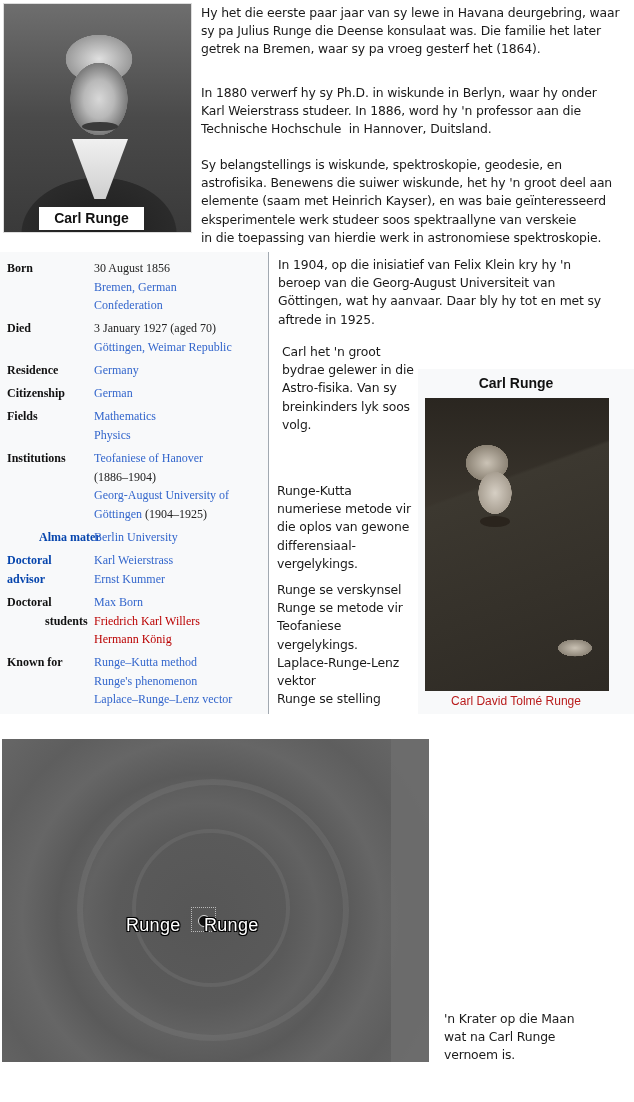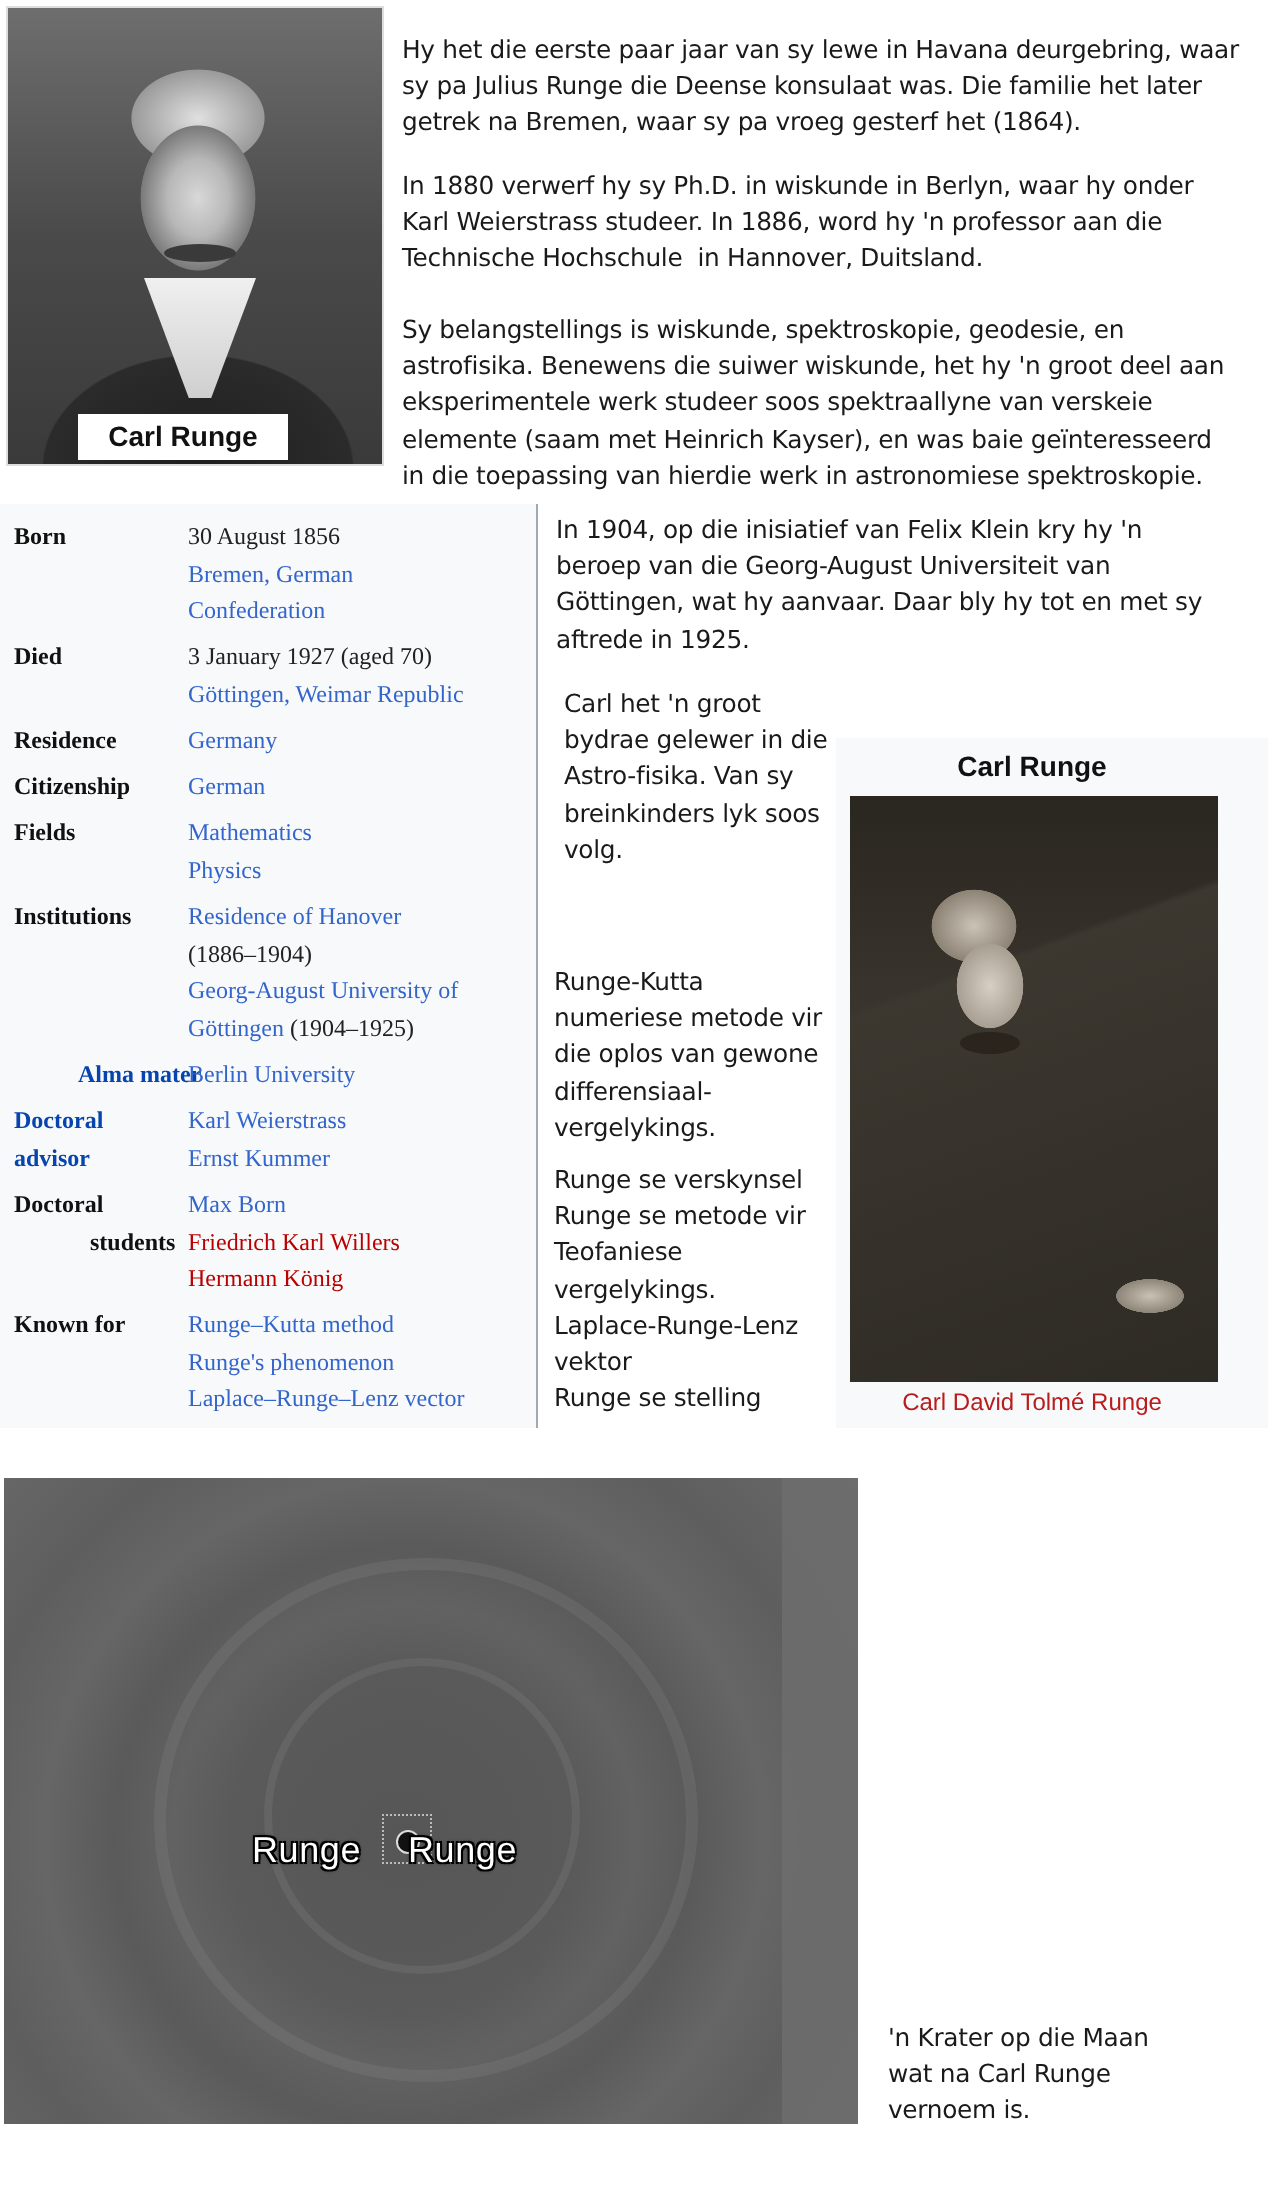--- a/index.html
+++ b/index.html
@@ -64,35 +64,35 @@
 </style>
 </head>
 <body>
 
 <div class="abs portrait1">
   <div class="collar"></div>
   <div class="mustache"></div>
   <div class="caption">Carl Runge</div>
 </div>
 
-<div class="abs para" style="left:201px; top:16px; width:430px;">
+<div class="abs para" style="left:201px; top:4px; width:430px;">
   <div>Hy het die eerste paar jaar van sy lewe in Havana deurgebring, waar</div>
   <div>sy pa Julius Runge die Deense konsulaat was. Die familie het later</div>
   <div>getrek na Bremen, waar sy pa vroeg gesterf het (1864).</div>
 </div>
 <div class="abs para" style="left:201px; top:84px; width:430px;">
   <div>In 1880 verwerf hy sy Ph.D. in wiskunde in Berlyn, waar hy onder</div>
   <div>Karl Weierstrass studeer. In 1886, word hy 'n professor aan die</div>
   <div style="white-space:pre;">Technische Hochschule  in Hannover, Duitsland.</div>
 </div>
 <div class="abs para" style="left:201px; top:156px; width:432px;">
   <div>Sy belangstellings is wiskunde, spektroskopie, geodesie, en</div>
   <div>astrofisika. Benewens die suiwer wiskunde, het hy 'n groot deel aan</div>
+  <div>elemente (saam met Heinrich Kayser), en was baie geïnteresseerd</div>
   <div>eksperimentele werk studeer soos spektraallyne van verskeie</div>
-  <div>elemente (saam met Heinrich Kayser), en was baie geïnteresseerd</div>
   <div>in die toepassing van hierdie werk in astronomiese spektroskopie.</div>
 </div>
 
 <div class="abs infobox">
 
   <div class="ib-row" style="top:7px;">
     <div class="ib-label">Born</div>
     <div class="ib-val">
       <span class="ln">30 August 1856</span>
       <span class="ln link">Bremen, German</span>
@@ -126,21 +126,21 @@
     <div class="ib-label">Fields</div>
     <div class="ib-val">
       <span class="ln link">Mathematics</span>
       <span class="ln link">Physics</span>
     </div>
   </div>
 
   <div class="ib-row" style="top:197px;">
     <div class="ib-label">Institutions</div>
     <div class="ib-val">
-      <span class="ln link">Residence of Hanover</span>
+      <span class="ln link">Teofaniese of Hanover</span>
       <span class="ln">(1886–1904)</span>
       <span class="ln link">Georg-August University of</span>
       <span class="ln"><span class="link">Göttingen</span><span> (1904–1925)</span></span>
     </div>
   </div>
 
   <div class="ib-row" style="top:276px;">
     <div class="ib-label link" style="color:#0645ad;margin-left:32px;">Alma mater</div>
     <div class="ib-val">
       <span class="ln link">Berlin University</span>

